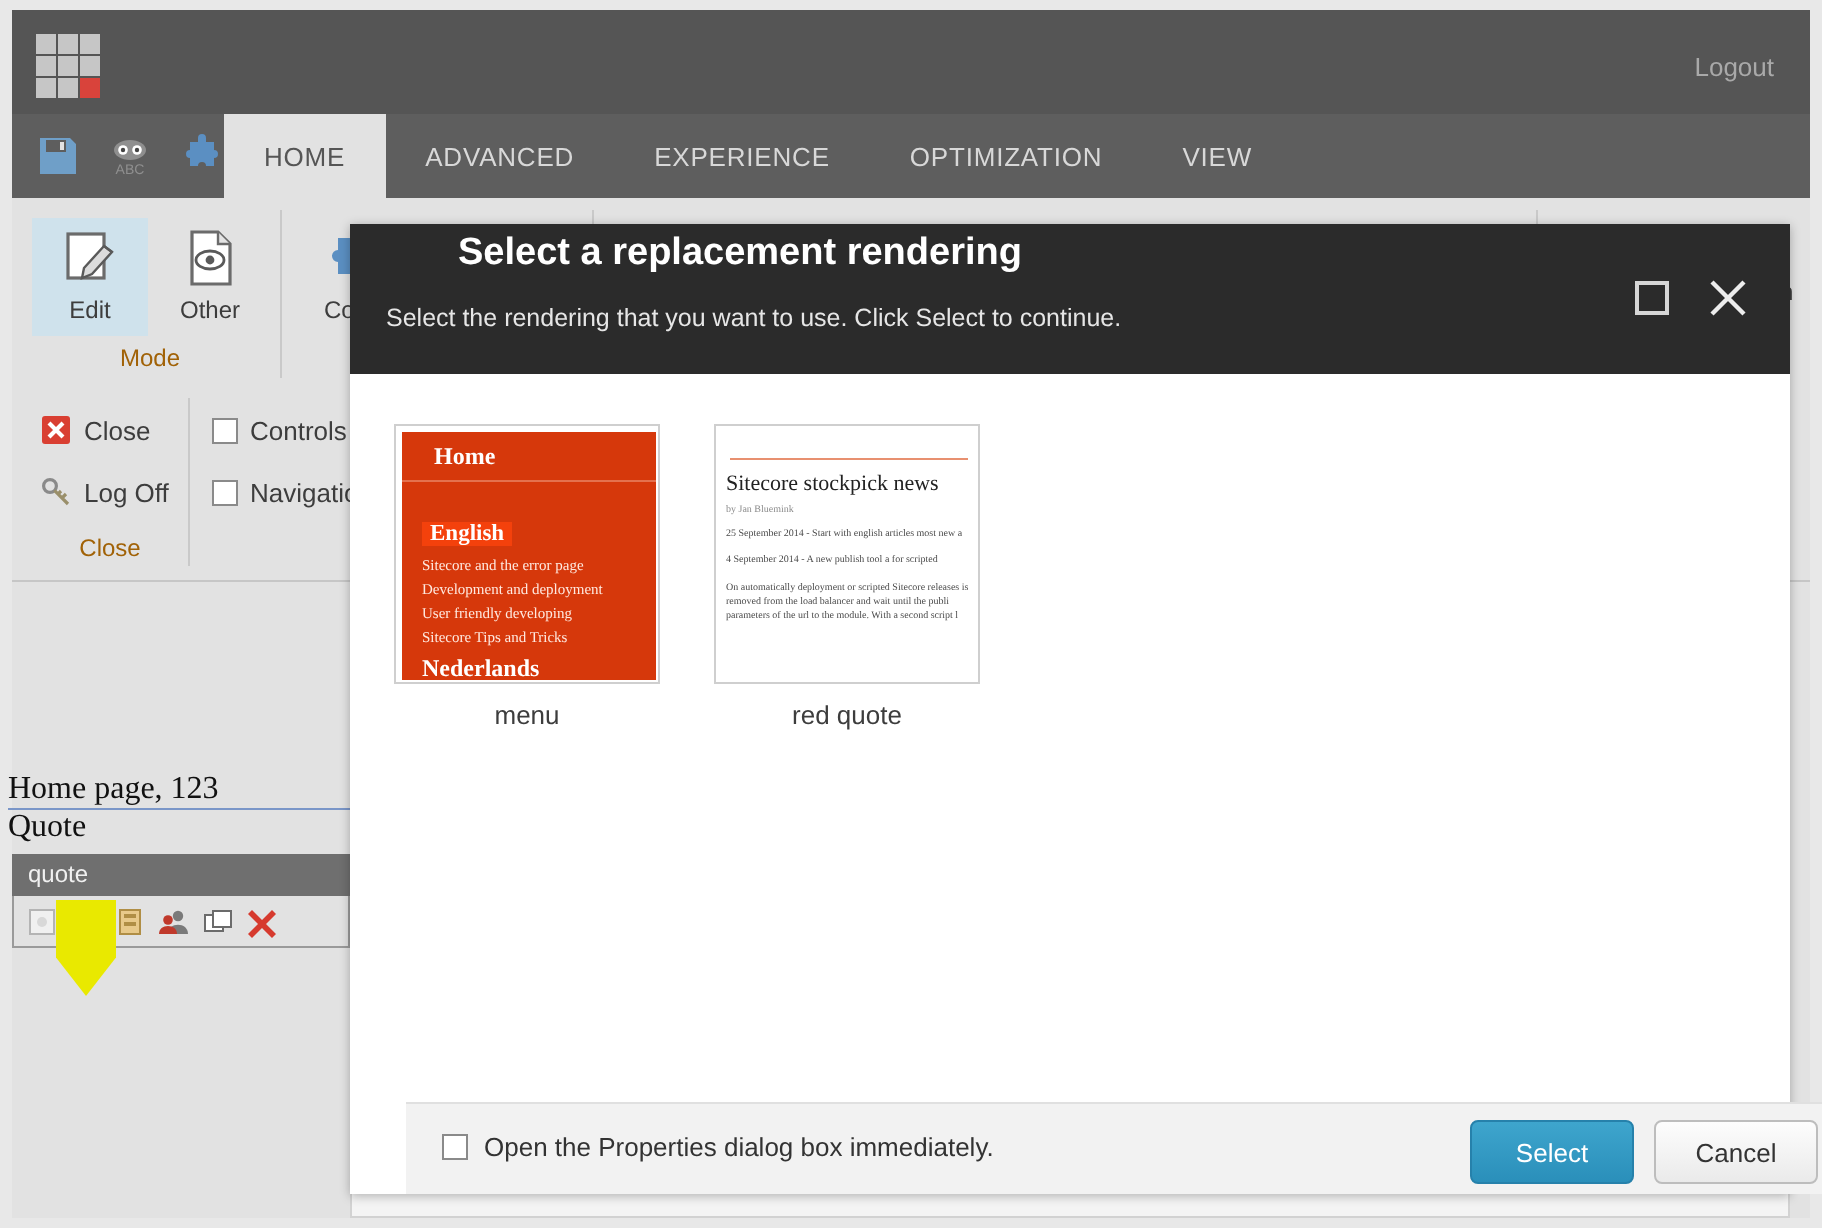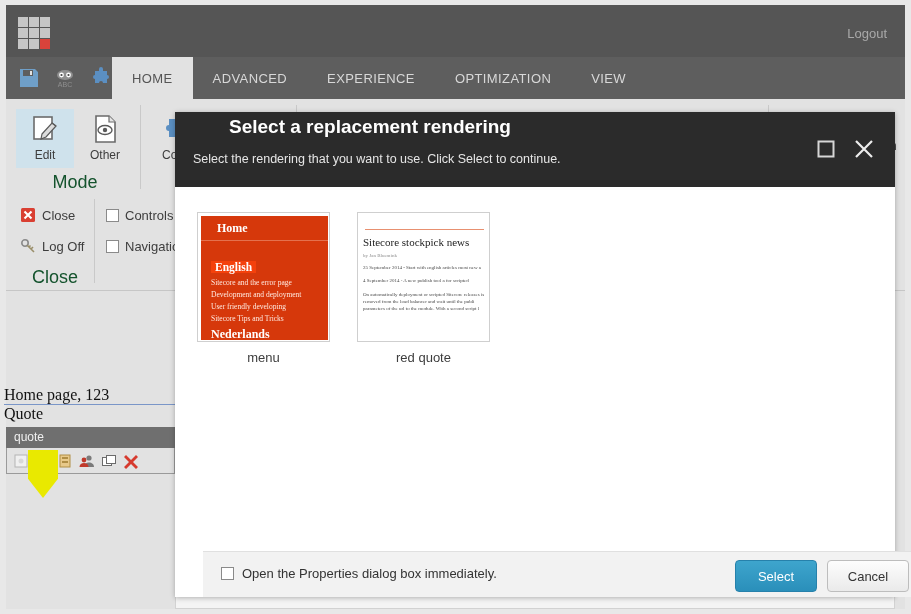--- a/index.html
+++ b/index.html
@@ -84,21 +84,21 @@
     cursor: pointer;
   }
   .rb-btn .ico {
     display: block; margin: 0 auto 3px; width: 32px; height: 32px;
   }
   .rb-btn.sel {
     background: #cfe2ec;
   }
   .rb-grouplabel {
     position: absolute;
-    font-size: 18px; color: #14532d; text-align: center;
+    font-size: 12px; color: #a16207; text-align: center;
   }
   .rb-small {
     position: absolute;
     font-size: 13px; color: #3d3d3d;
     display: flex; align-items: center; gap: 6px;
     cursor: pointer;
   }
   .rb-small .sico { width: 16px; height: 16px; display:block; }
   .chk {
     width: 13px; height: 13px; border: 1px solid #8a8a8a; background: #fff;

